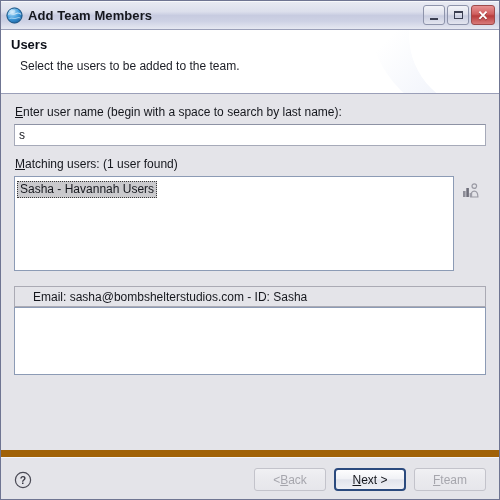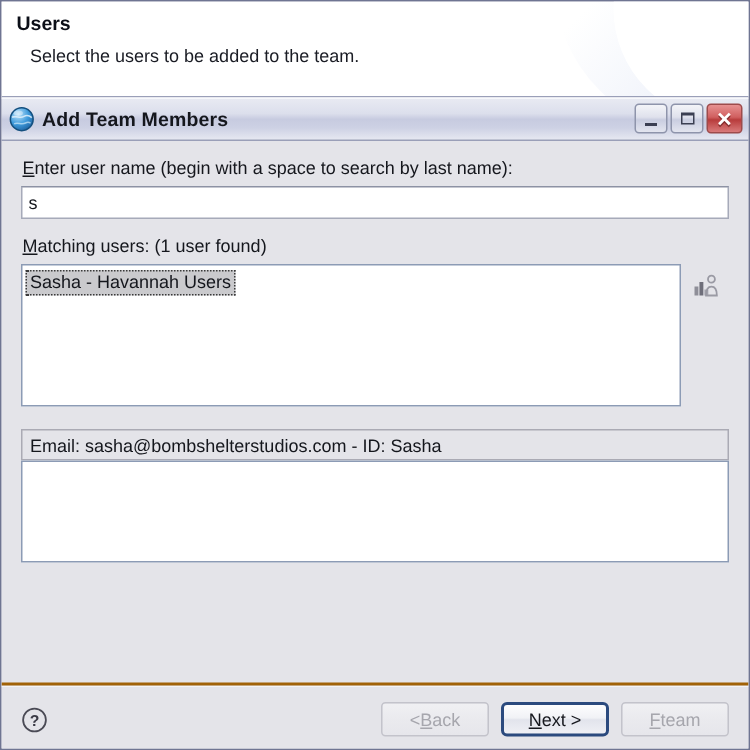--- a/index.html
+++ b/index.html
@@ -141,21 +141,21 @@
     color: #1a1c24;
     margin-left: 9px;
   }
 
   
   #body {
     position: relative;
     box-sizing: border-box;
     height: 363px;
     background: #e4e4e9;
-    border-bottom: 2px solid #a16207;
+    border-bottom: 7px solid #a16207;
     padding: 11px 13px 0 13px;
   }
 
   .field-label {
     font-size: 12px;
     color: #15171d;
     margin: 0 0 5px 1px;
   }
   .mn { text-decoration: underline; }
 
@@ -217,21 +217,21 @@
   .status-strip {
     box-sizing: border-box;
     margin-top: 9px;
     height: 21px;
     border: 1px solid #aaaab4;
     background: #e4e4e9;
     font-size: 12px;
     color: #15171d;
     display: flex;
     align-items: center;
-    padding: 0 5px;
+    padding: 0 18px;
     white-space: nowrap;
     overflow: hidden;
   }
 
   
   .sel-row {
     display: flex;
     align-items: center;
     justify-content: space-between;
     height: 30px;
@@ -308,27 +308,20 @@
     align-items: center;
     justify-content: flex-end;
     gap: 8px;
   }
   .footer-buttons .btn { min-width: 72px; }
 </style>
 </head>
 <body>
 
 <div id="window">
-
-  <div id="banner">
-    <div class="swoosh1"></div>
-    <div class="swoosh2"></div>
-    <div class="banner-title">Users</div>
-    <div class="banner-sub">Select the users to be added to the team.</div>
-  </div>
 
   <div id="titlebar">
     <svg class="title-icon" viewBox="0 0 17 17">
       <defs>
         <radialGradient id="gl" cx="35%" cy="28%" r="80%">
           <stop offset="0%" stop-color="#bfe4fb"></stop>
           <stop offset="55%" stop-color="#3f9bdc"></stop>
           <stop offset="100%" stop-color="#1b5f9e"></stop>
         </radialGradient>
       </defs>
@@ -344,20 +337,27 @@
       </div>
       <div class="win-btn">
         <div class="glyph-max"></div>
       </div>
       <div class="win-btn close">
         <span class="glyph-close">✕</span>
       </div>
     </div>
   </div>
 
+  <div id="banner">
+    <div class="swoosh1"></div>
+    <div class="swoosh2"></div>
+    <div class="banner-title">Users</div>
+    <div class="banner-sub">Select the users to be added to the team.</div>
+  </div>
+
   <div id="body">
 
     <div class="field-label"><span></span><span class="mn">E</span><span>nter user name (begin with a space to search by last name):</span></div>
 
     <input class="text-field" type="text" value="s" style="">
 
     <div class="spacer-10"></div>
 
     <div class="field-label"><span class="mn">M</span><span>atching users: (1 user found)</span></div>
 

